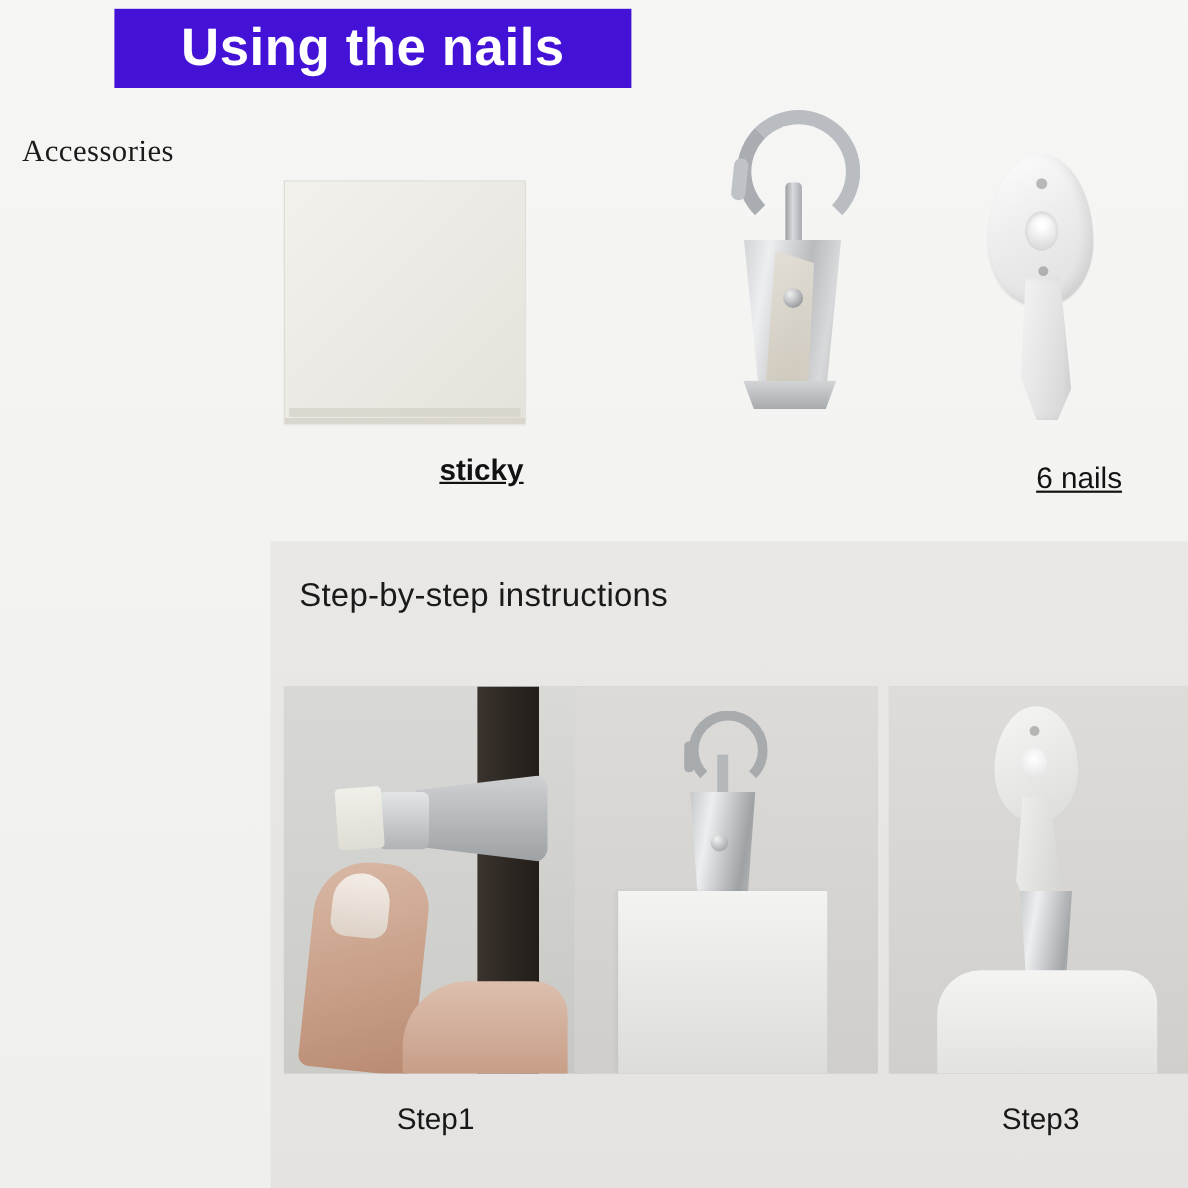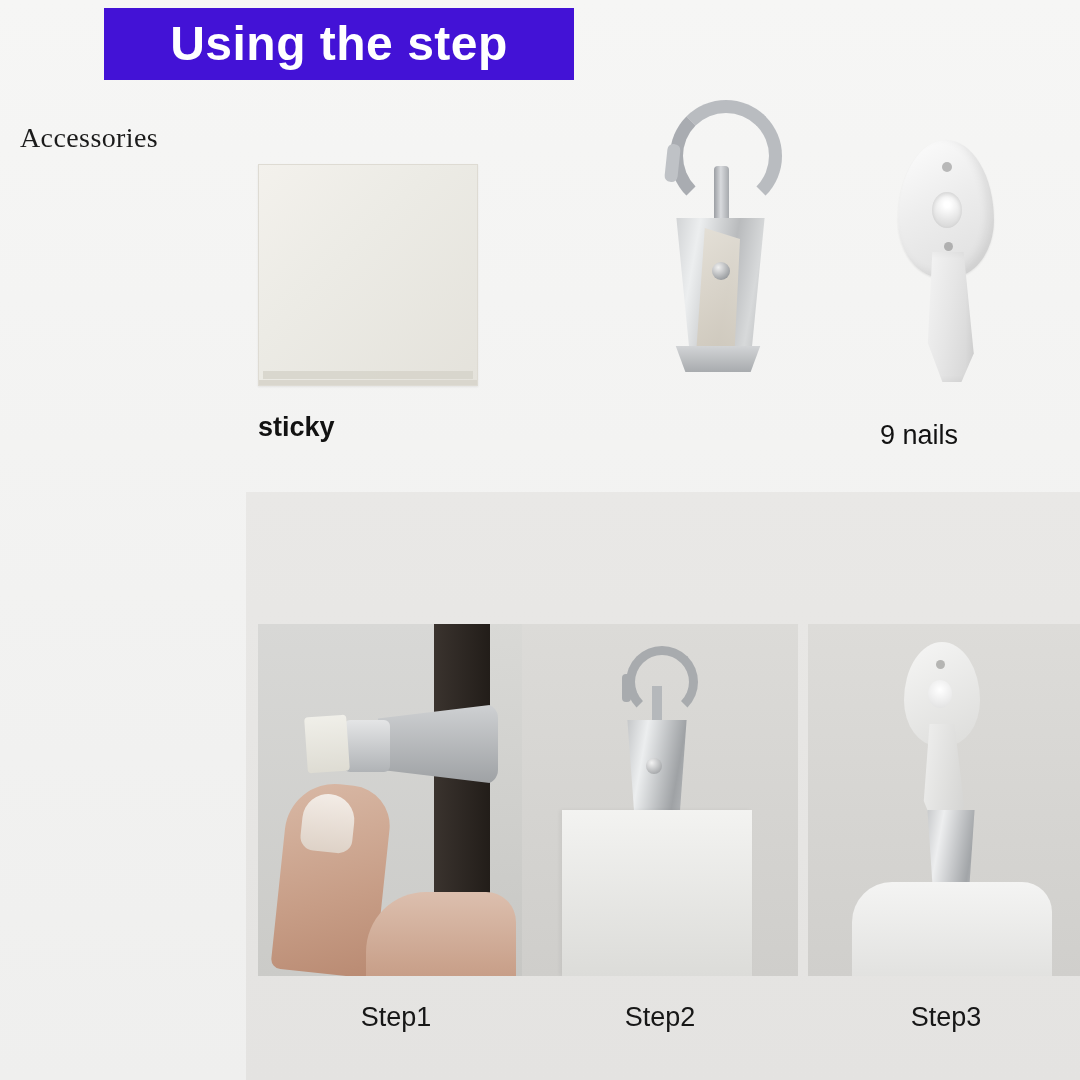--- a/index.html
+++ b/index.html
@@ -47,24 +47,25 @@
     position: absolute;
     left: 20px;
     top: 122px;
     font-size: 28px;
     color: #1b1b1b;
     letter-spacing: 0.4px;
     font-family: Liberation Serif, serif;
   }
   .acc-caption {
     position: absolute;
-    text-align: left;
+    text-align: right;
     font-size: 27px;
     color: #121212;
     white-space: nowrap;
+    text-decoration: underline;
   }
 
   
   .sticky-pad {
     position: absolute;
     left: 258px;
     top: 164px;
     width: 218px;
     height: 220px;
     background: linear-gradient(135deg, #f3f1ec 0%, #ecebe5 40%, #e4e2db 100%);
@@ -303,21 +304,21 @@
   .s3-arm { position:absolute; left:110px; top:100px; width:48px; height:110px; background: linear-gradient(100deg,#f2f2f1,#d2d2d0); clip-path: polygon(24% 0%, 76% 0%, 96% 74%, 70% 100%, 40% 100%, 12% 70%); }
   .s3-clip { position:absolute; left:112px; top:186px; width:62px; height:110px; background: linear-gradient(100deg,#b9bbbd,#edeeef 30%,#a2a5a8 72%,#cfd1d3); clip-path: polygon(12% 0%, 88% 0%, 76% 100%, 24% 100%); }
   .s3-sheet { position:absolute; left:44px; top:258px; width:200px; height:94px; background: linear-gradient(180deg,#f4f4f3,#e2e2e0); border-radius: 40px 30px 0 0; }
 </style>
 </head>
 <body>
 
 <div id="page">
 
   <div class="title-banner">
-    <span class="title-text">Using the step</span>
+    <span class="title-text">Using the nails</span>
   </div>
 
   <div class="accessories-label">Accessories</div>
 
   <div class="sticky-pad"></div>
   <div class="acc-caption cap-sticky">sticky</div>
 
   <div class="hanger">
     <div class="hook-arc"></div>
     <div class="hook-tail"></div>
@@ -328,23 +329,24 @@
     <div class="clip-jaw"></div>
   </div>
 
   <div class="nail">
     <div class="nail-plate"></div>
     <div class="nail-hole-top"></div>
     <div class="nail-hole-mid"></div>
     <div class="nail-hole-bot"></div>
     <div class="nail-arm"></div>
   </div>
-  <div class="acc-caption cap-nails">9 nails</div>
+  <div class="acc-caption cap-nails">6 nails</div>
 
   <div class="steps-panel"></div>
+  <div class="steps-title">Step-by-step instructions</div>
 
   <div class="step-img step1">
     <div class="s1-bg"></div>
     <div class="s1-darkwall"></div>
     <div class="s1-right"></div>
     <div class="s1-hook"></div>
     <div class="s1-hook2"></div>
     <div class="s1-pad"></div>
     <div class="s1-finger"></div>
     <div class="s1-nail"></div>
@@ -354,21 +356,20 @@
 
   <div class="step-img step2">
     <div class="s2-bg"></div>
     <div class="s2-hook-arc"></div>
     <div class="s2-hook-tail"></div>
     <div class="s2-stem"></div>
     <div class="s2-clip"></div>
     <div class="s2-rivet"></div>
     <div class="s2-sheet"></div>
   </div>
-  <div class="step-caption cap2">Step2</div>
 
   <div class="step-img step3">
     <div class="s3-bg"></div>
     <div class="s3-plate"></div>
     <div class="s3-hole1"></div>
     <div class="s3-hole2"></div>
     <div class="s3-arm"></div>
     <div class="s3-clip"></div>
     <div class="s3-sheet"></div>
   </div>

